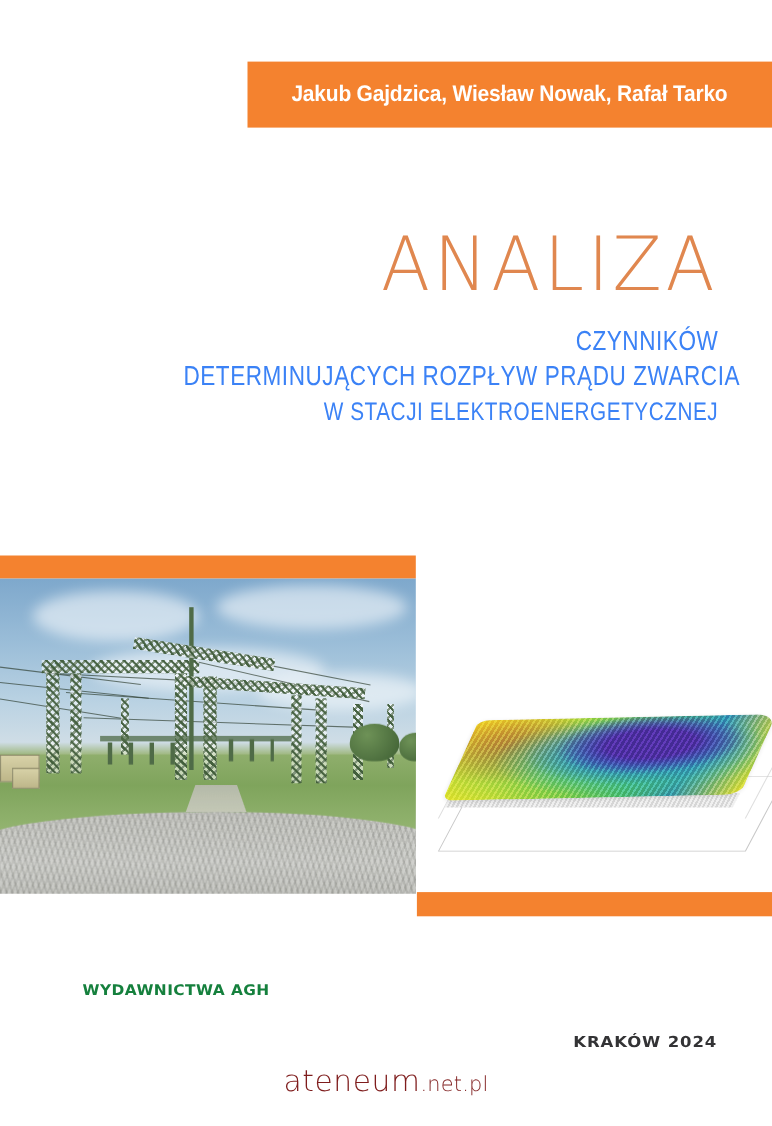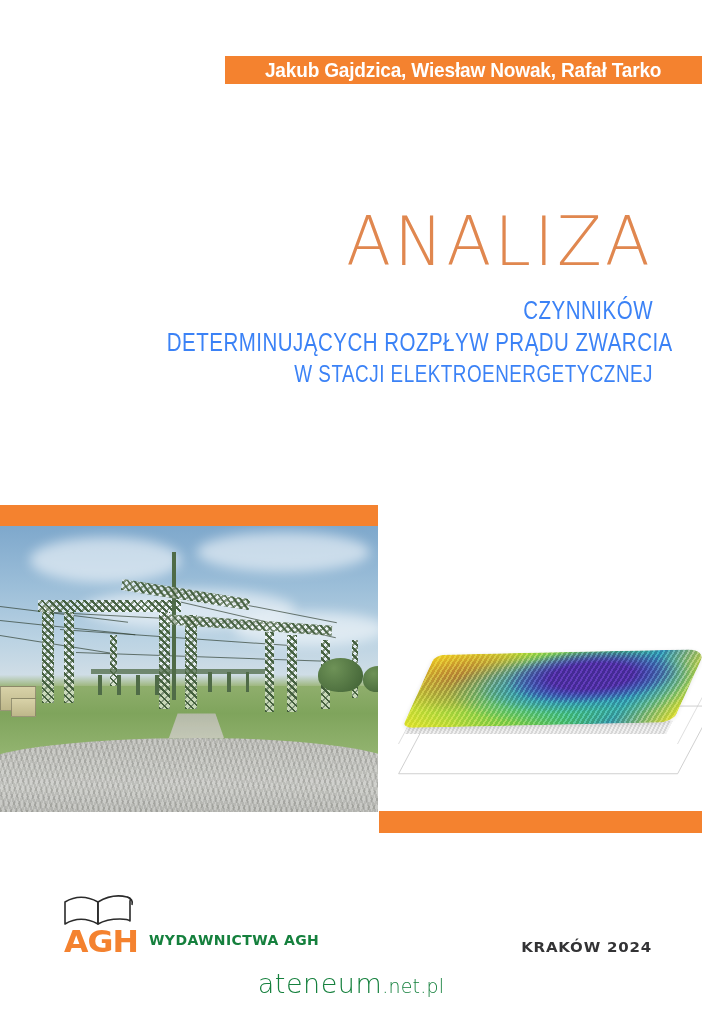--- a/index.html
+++ b/index.html
@@ -18,21 +18,21 @@
     background: #ffffff;
     overflow: hidden;
   }
 
   
   .authors-band {
     position: absolute;
     left: 225px;
     top: 56px;
     width: 477px;
-    height: 28px;
+    height: 60px;
     background: #F4822F;
     display: flex;
     align-items: center;
     justify-content: center;
   }
   .authors-text {
     color: #ffffff;
     font-family: "Liberation Sans", sans-serif;
     font-size: 20.5px;
     font-weight: bold;
@@ -280,21 +280,21 @@
     color: #333335;
     letter-spacing: 0.8px;
     transform: scaleY(0.92);
   }
   .watermark {
     position: absolute;
     left: 0;
     right: 0;
     top: 968px;
     text-align: center;
-    color: #15803d;
+    color: #7f1d1d;
     font-family: "DejaVu Sans", sans-serif;
     font-weight: 300;
     user-select: none;
   }
   .watermark .wm-main { font-size: 27px; letter-spacing: 0.5px; }
   .watermark .wm-tld  { font-size: 19px; letter-spacing: 0.2px; }
 </style>
 </head>
 <body>
 
@@ -371,29 +371,20 @@
     <div class="plot-box"></div>
     <div class="surface-skirt"></div>
     <div class="surface">
       <div class="surface-ridges"></div>
     </div>
   </div>
 
   <div class="photo-bottom-bar"></div>
 
   <div class="logo-wrap">
-    <div class="logo-mark">
-      <svg class="logo-book" viewBox="0 0 74 34">
-        <path d="M2 9 C12 3, 24 3, 35 9 L35 31 C24 25, 12 25, 2 31 Z" fill="#ffffff" stroke="#2B2B2B" stroke-width="1.6" stroke-linejoin="round"></path>
-        <path d="M35 9 C45 3, 56 2, 64 4 C67 4.6, 68 6, 67 8 L67 28 C66 27, 62 26, 57 26 C48 26, 40 28, 35 31 Z" fill="#ffffff" stroke="#2B2B2B" stroke-width="1.6" stroke-linejoin="round"></path>
-        <path d="M35 9 L35 31" fill="none" stroke="#2B2B2B" stroke-width="1.4"></path>
-        <path d="M64 4 C68 5, 70 8, 69 12" fill="none" stroke="#2B2B2B" stroke-width="1.5"></path>
-      </svg>
-      <div class="logo-agh">AGH</div>
-    </div>
     <div class="logo-publisher">WYDAWNICTWA AGH</div>
   </div>
 
   <div class="place-year">KRAKÓW 2024</div>
 
   <div class="watermark">
     <span class="wm-main">ateneum</span><span class="wm-tld">.net.pl</span>
   </div>
 
 </div>

